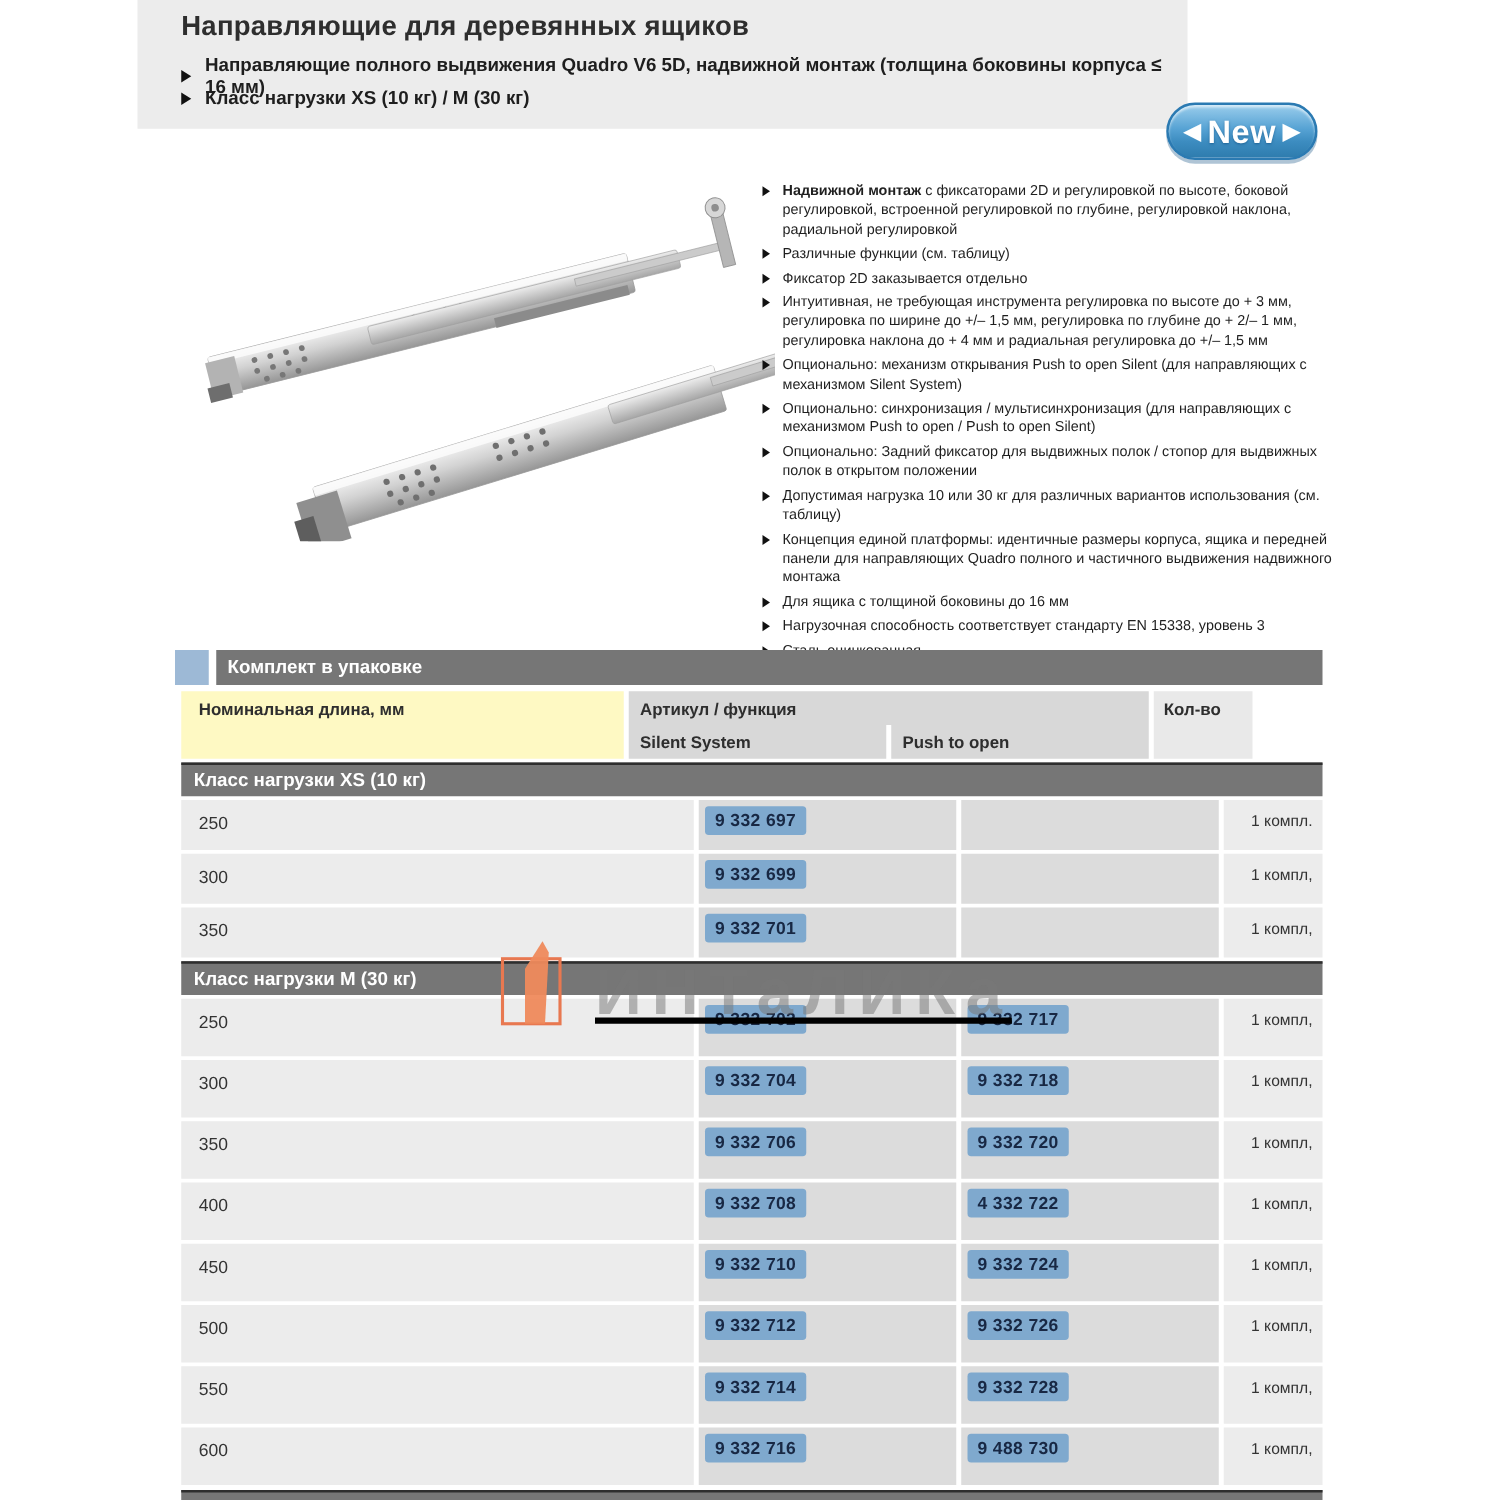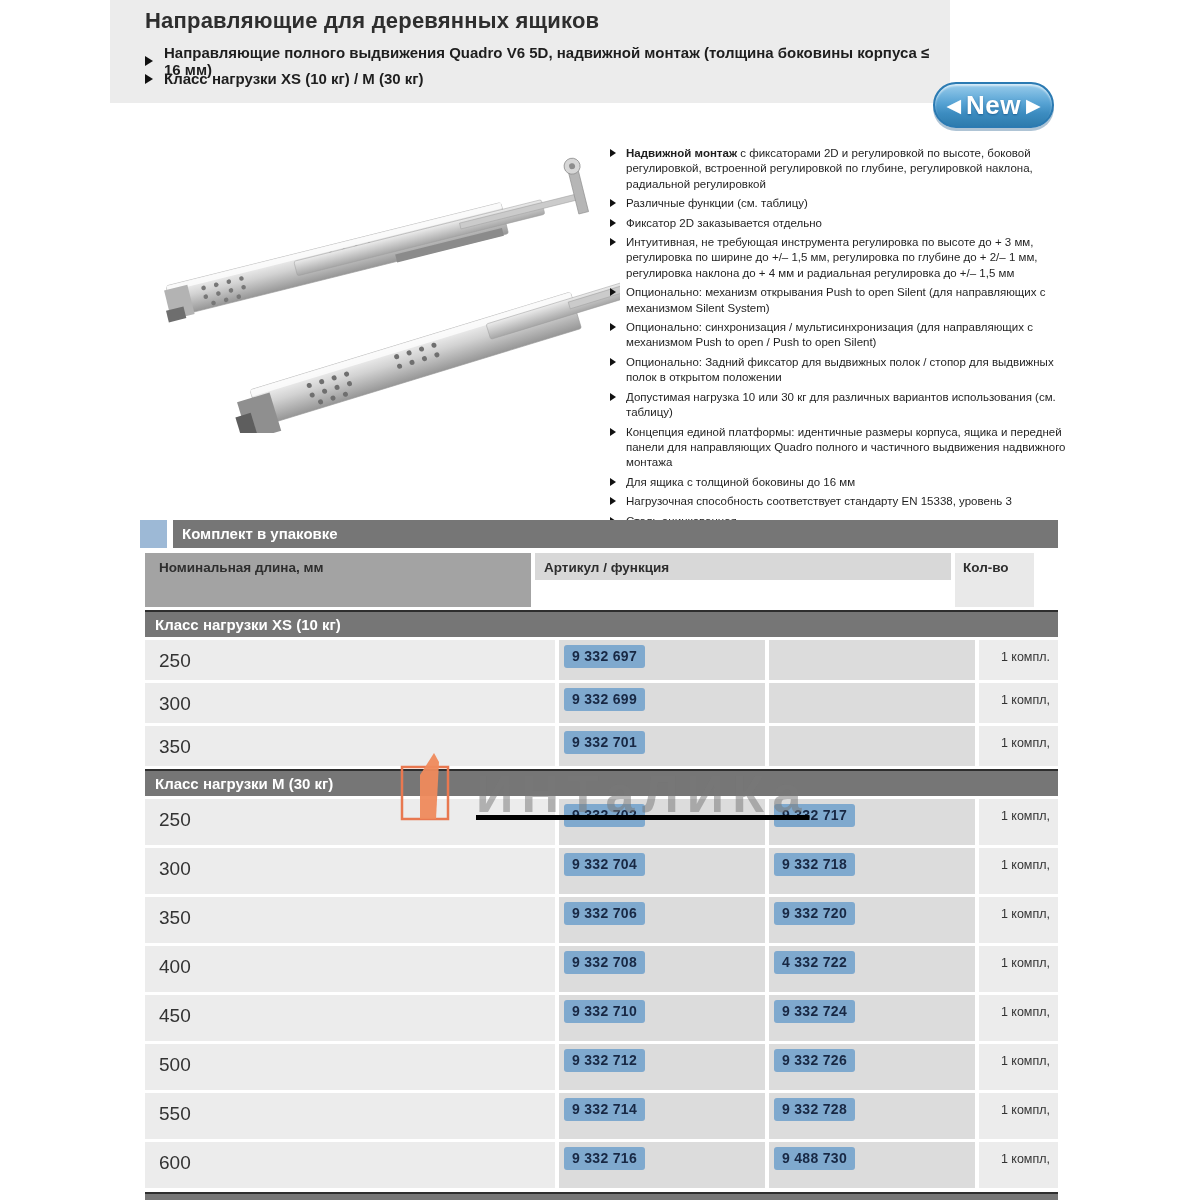--- a/index.html
+++ b/index.html
@@ -29,31 +29,31 @@
   .feature-item { display:flex; gap:10px; margin-bottom:4px; font-size:11.5px; line-height:1.34; color:#1f1f1f; }
   .tri-small { width:0; height:0; border-left:6px solid #111; border-top:4px solid transparent; border-bottom:4px solid transparent; flex:0 0 auto; margin-top:3px; }
   .feature-item b { font-weight:700; }
 
   
   .tablewrap { position:absolute; left:145px; top:520px; width:913px; z-index:1; }
   .title-row { display:flex; align-items:stretch; height:28px; margin-left:-5px; }
   .blue-square { width:27px; background:#9db9d6; flex:0 0 auto; }
   .title-bar { flex:1; margin-left:6px; background:#767676; color:#fff; font-size:15px; font-weight:700; line-height:28px; padding-left:9px; }
   .thead { display:flex; gap:4px; margin-top:5px; height:54px; }
-  .h-col1 { width:386px; background:#a3a3a3; font-size:13.5px; font-weight:700; color:#2e2e2e; padding:7px 0 0 14px; }
+  .h-col1 { width:354px; background:#fef9c3; font-size:13.5px; font-weight:700; color:#2e2e2e; padding:7px 0 0 14px; }
   .h-mid { width:416px; display:flex; flex-direction:column; }
   .h-top { height:27px; background:#d8d8d8; font-size:13.5px; font-weight:700; color:#2e2e2e; padding:7px 0 0 9px; }
   .h-bottom { height:27px; display:flex; gap:4px; }
   .h-bottom > div { background:#d8d8d8; font-size:13.5px; font-weight:700; color:#2e2e2e; padding:6px 0 0 9px; }
   .h-ss { width:206px; } .h-pto { width:206px; }
   .h-col4 { width:79px; background:#e9e9e9; font-size:13.5px; font-weight:700; color:#2e2e2e; padding:7px 0 0 8px; }
   .secbar { margin-top:3px; background:#767676; border-top:2px solid #2e2e2e; color:#fff; font-size:15px; font-weight:700; line-height:25px; height:27px; padding-left:10px; }
   .trow { display:flex; gap:4px; margin-top:3px; }
   .sec0 .trow { height:40px; } .sec1 .trow { height:46px; }
-  .c1 { width:410px; background:#ececec; font-size:19px; color:#333; padding:10px 0 0 14px; }
+  .c1 { width:410px; background:#ececec; font-size:14px; color:#333; padding:10px 0 0 14px; }
   .c2, .c3 { width:206px; background:#dcdcdc; padding:5px 0 0 5px; }
   .c4 { width:79px; background:#ececec; font-size:12.5px; color:#333; text-align:right; padding:10px 8px 0 0; white-space:nowrap; }
   .article-badge { display:inline-block; background:#7fa9ce; color:#182844; font-size:14px; font-weight:700; padding:3px 8px 4px 8px; border-radius:3px; letter-spacing:.3px; }
   .footer-bar { margin-top:4px; height:8px; background:#767676; border-top:2px solid #2e2e2e; }
 
   
   .watermark { position:absolute; left:398px; top:745px; display:flex; align-items:flex-end; z-index:5; pointer-events:none;text-decoration:underline; }
   .wm-text { font-size:52px; font-weight:700; color:rgba(120,120,120,.52); letter-spacing:8px; line-height:.92; margin-left:24px; margin-bottom:4px; }
 </style>
 </head>
@@ -217,20 +217,24 @@
 
   <div class="tablewrap">
     <div class="title-row">
       <div class="blue-square"></div>
       <div class="title-bar">Комплект в упаковке</div>
     </div>
     <div class="thead">
       <div class="h-col1">Номинальная длина, мм</div>
       <div class="h-mid">
         <div class="h-top">Артикул / функция</div>
+        <div class="h-bottom">
+          <div class="h-ss">Silent System</div>
+          <div class="h-pto">Push to open</div>
+        </div>
       </div>
       <div class="h-col4">Кол-во</div>
     </div>
     <div id="table-sections">
         <div class="sec0">
           <div class="secbar">Класс нагрузки XS (10 кг)</div>
           <div class="trow">
             <div class="c1">250</div>
             <div class="c2"><span class="article-badge">9 332 697</span></div>
             <div class="c3"></div>

